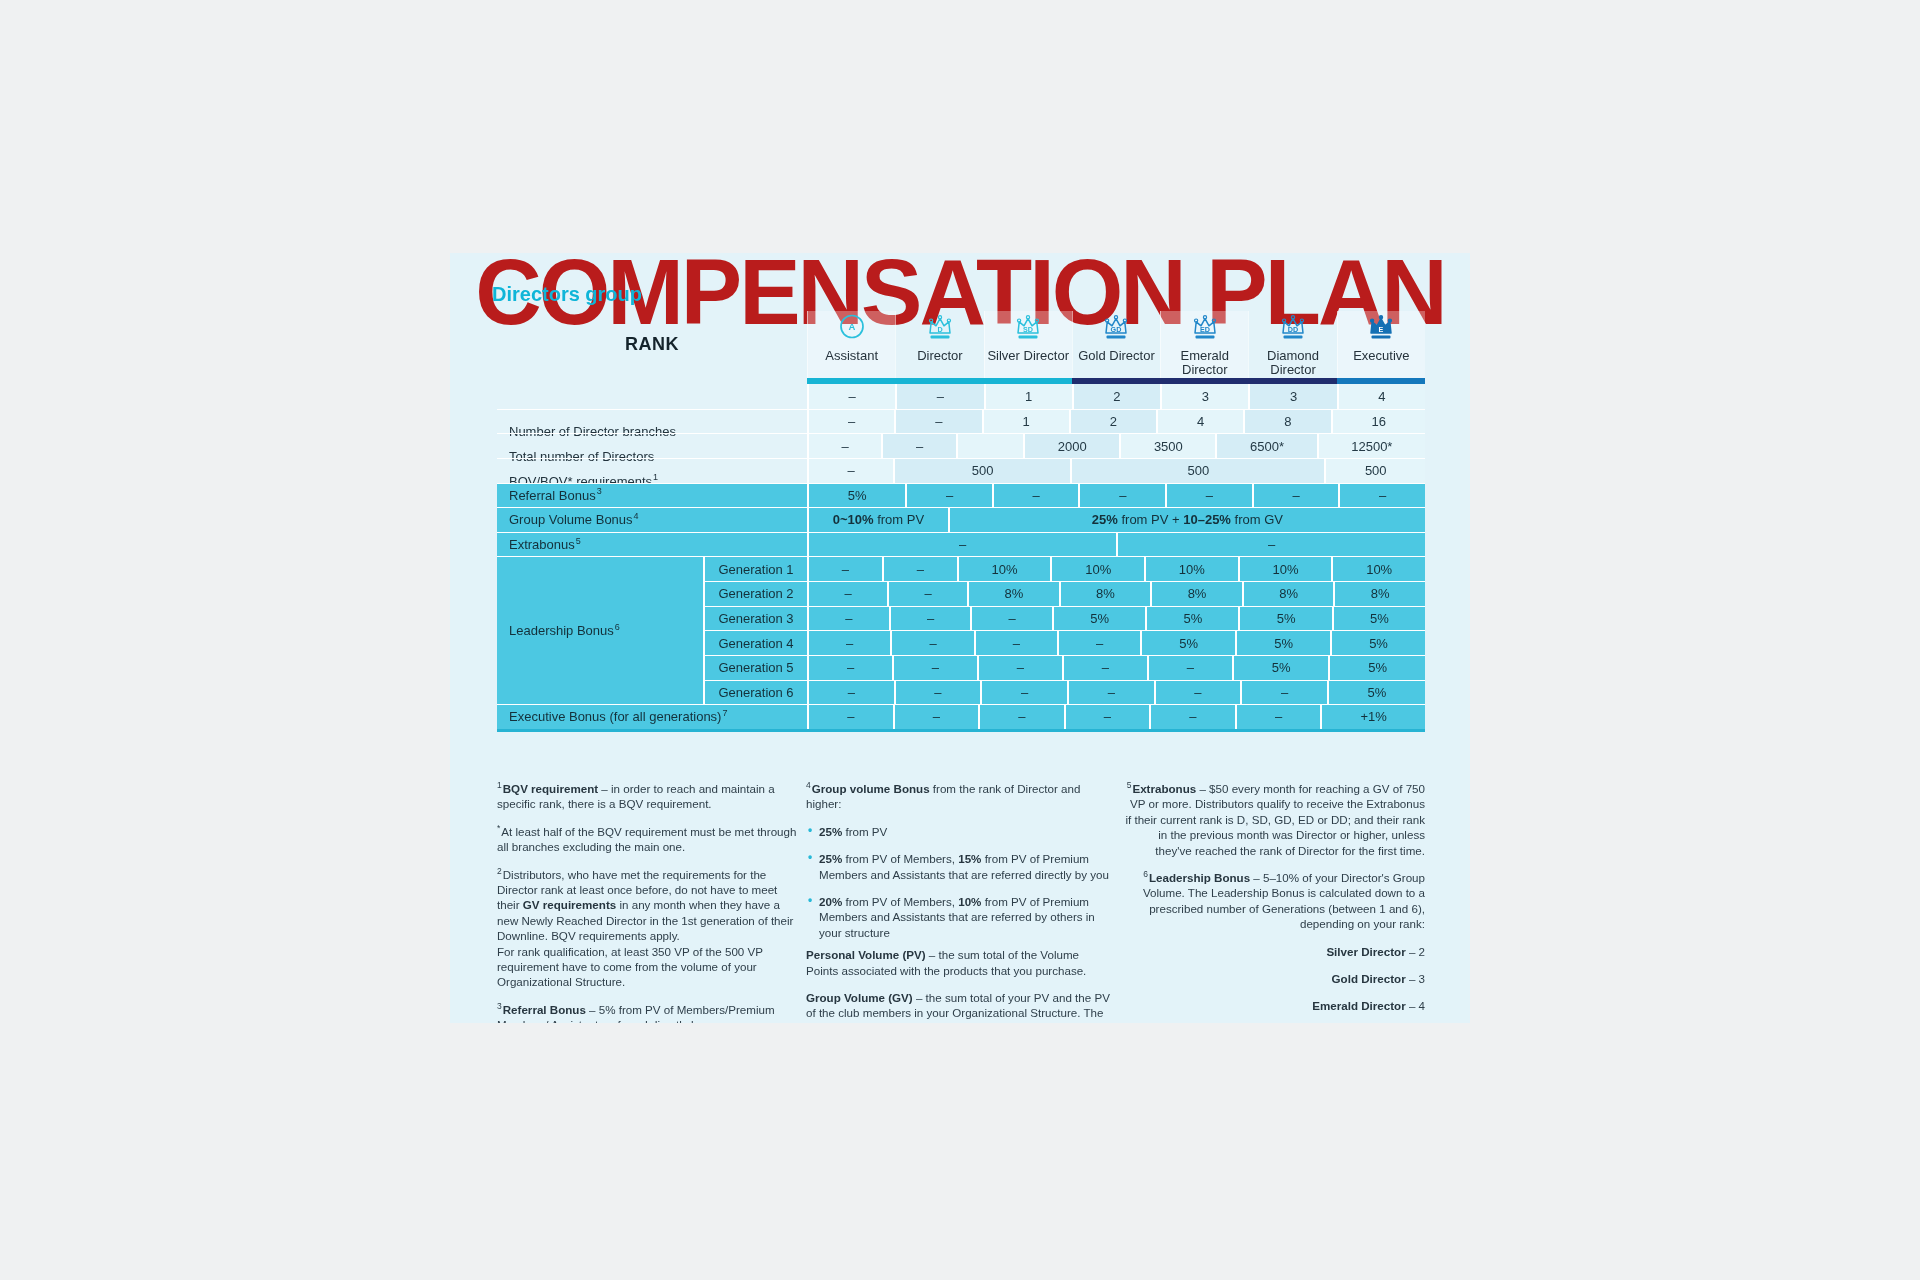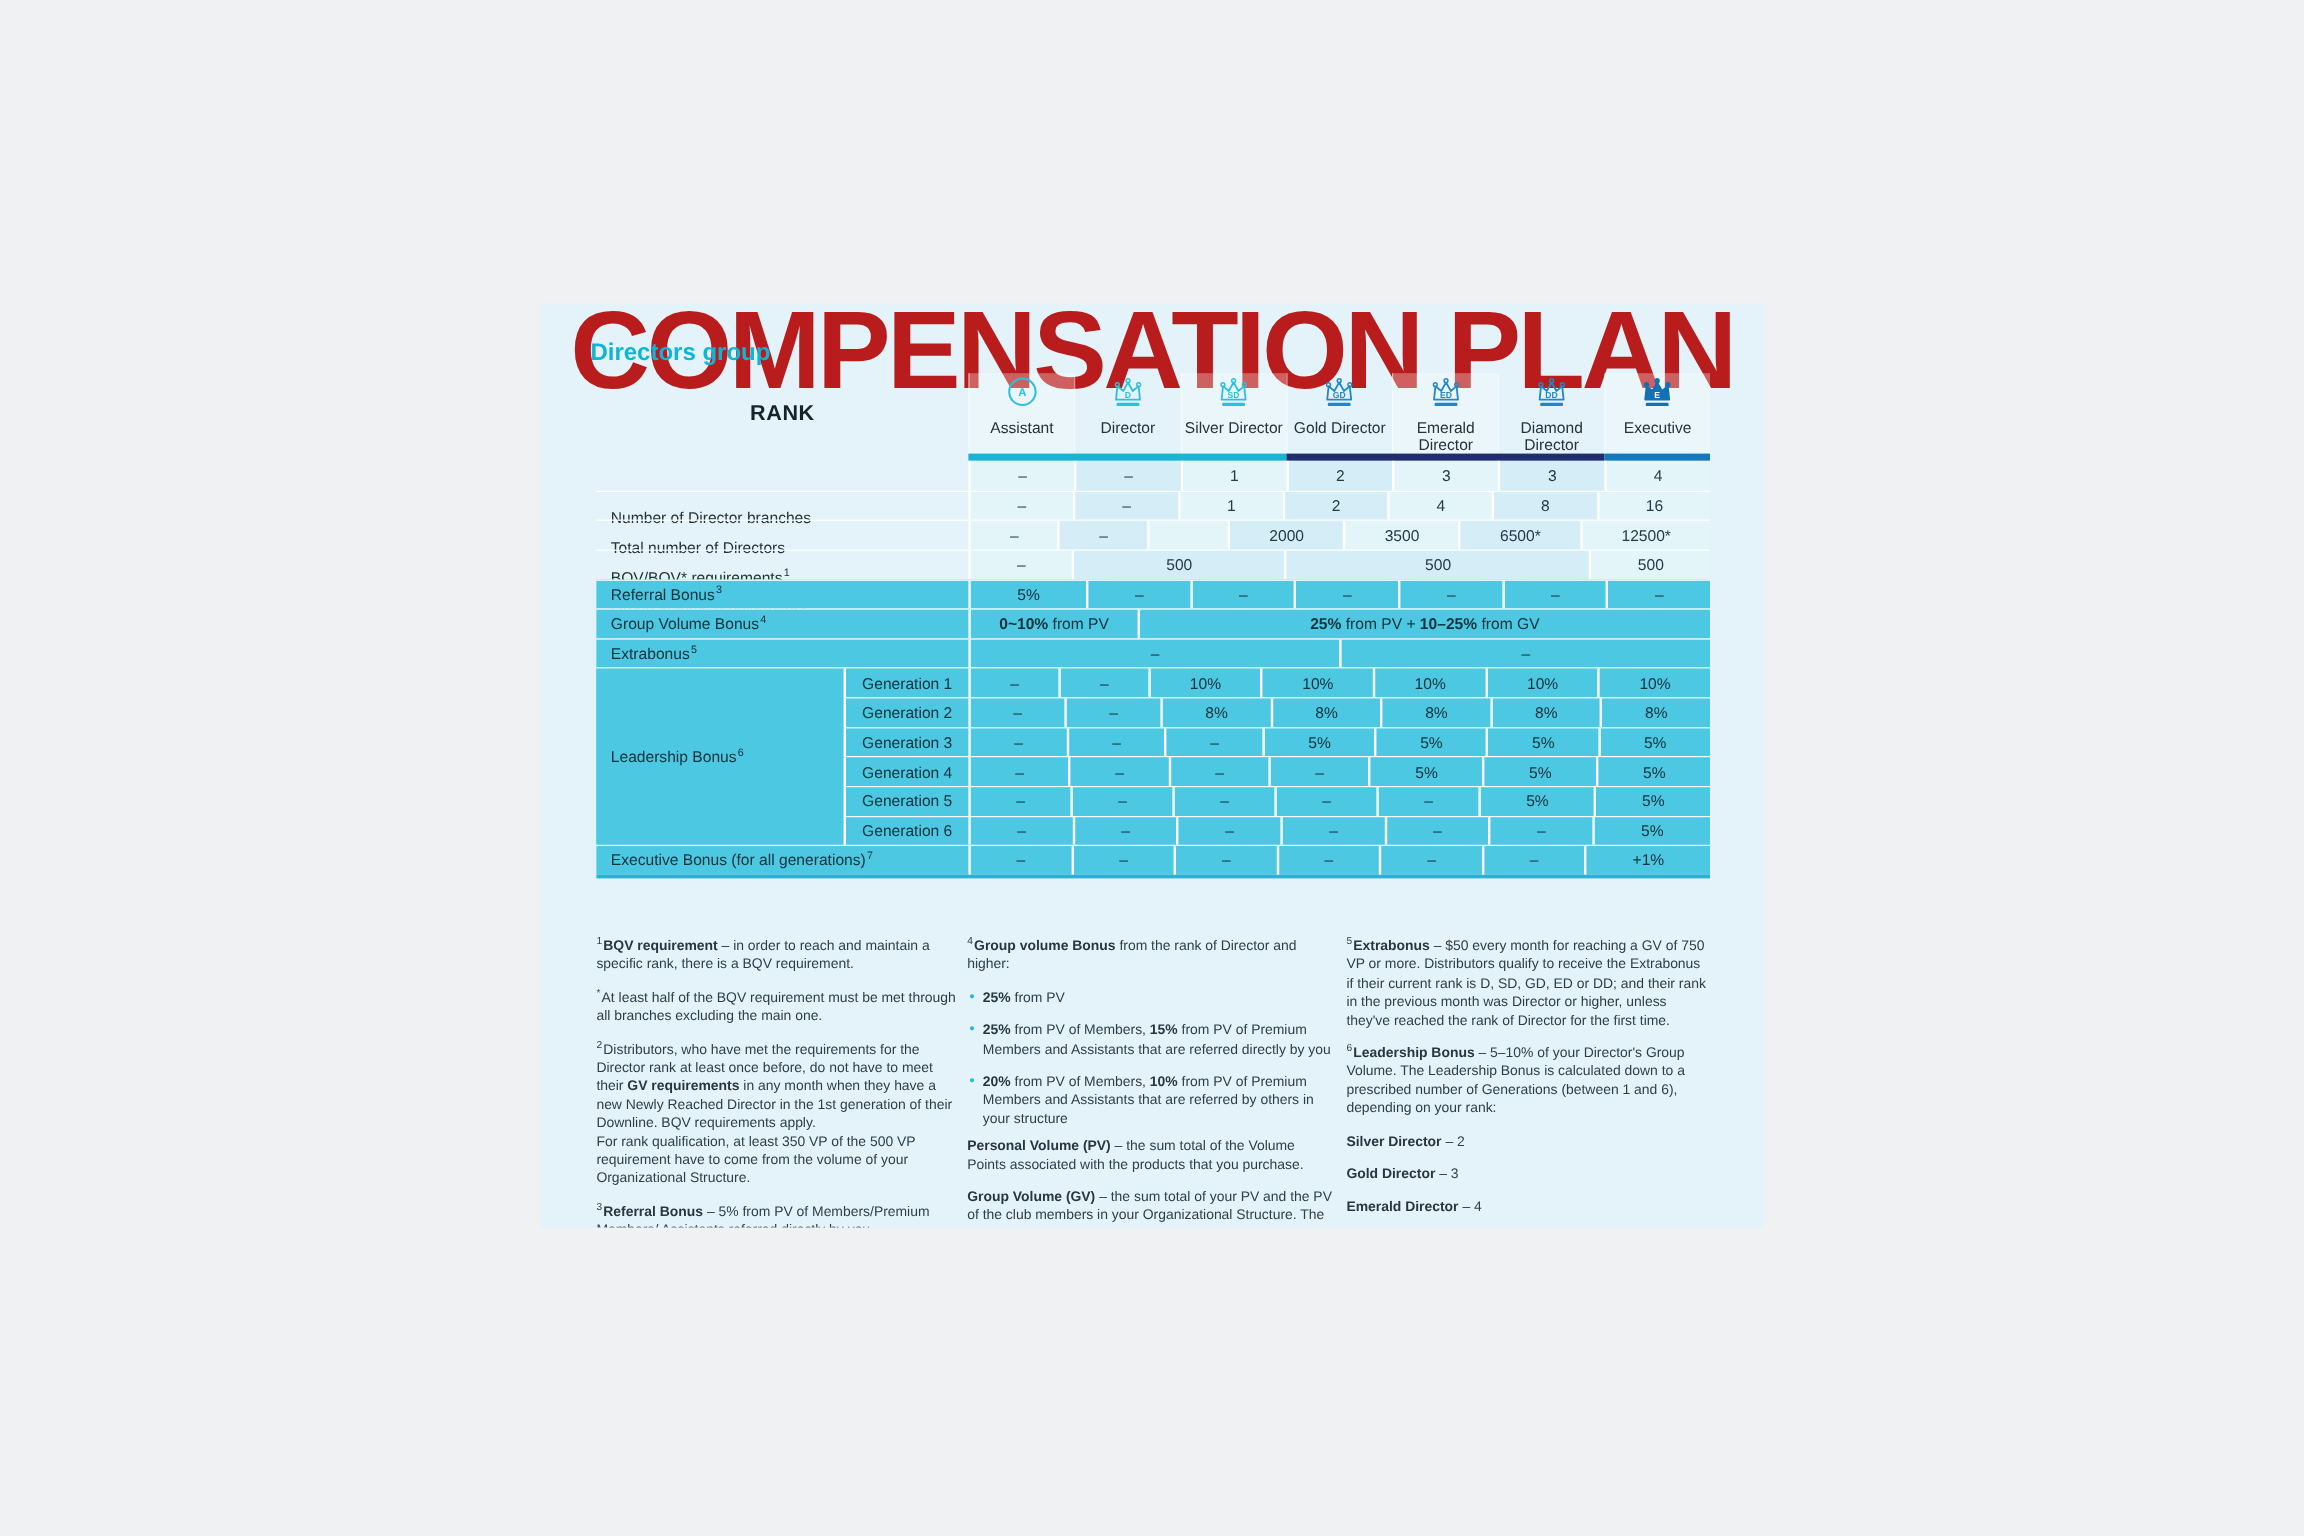--- a/index.html
+++ b/index.html
@@ -33,21 +33,21 @@
   .group{display:flex;position:relative;z-index:2;}
   .group-label{width:206px;background:#4cc8e2;display:flex;align-items:center;padding-left:12px;box-sizing:border-box;font-size:13px;color:#14313b;border-top:1.5px solid #fff;}
   .group-rows{flex:1;}
   .sub{display:flex;height:24.64px;box-sizing:border-box;background:#4cc8e2;border-top:1.5px solid #fff;}
   .gen{width:104px;display:flex;align-items:center;justify-content:center;font-size:13px;border-left:2px solid #fff;box-sizing:border-box;}
   .tbl-bottom{height:3px;background:#27b3d3;position:relative;z-index:2;}
   
   .fns{position:absolute;left:47px;top:516px;width:928px;display:flex;z-index:2;}
   .fn-col1{width:300px;margin-right:9px;}
   .fn-col2{width:306px;margin-right:10px;}
-  .fn-col3{width:303px;}
+  .fn-col3{width:303px;text-align:right;}
   .fn-p{font-size:11.6px;line-height:1.33;color:#2e3e49;margin:12px 0 8px 0;}
   .fn-p b{color:#273640;}
   .fn-p.intro{margin-bottom:3px;}
   .fn-p.bullet{position:relative;padding-left:13px;margin-bottom:3px;}
   .fn-p.bullet .dot{position:absolute;left:2px;top:-1px;color:#27b9d8;font-size:12px;font-weight:bold;}
   .fn-p.gaptop{margin-top:7px;margin-bottom:8px;}
   .fn-p.tight{margin-bottom:1px;}
   .fn-sup{font-size:8.5px;vertical-align:super;margin-right:1px;line-height:0;}
 </style>
 </head>

